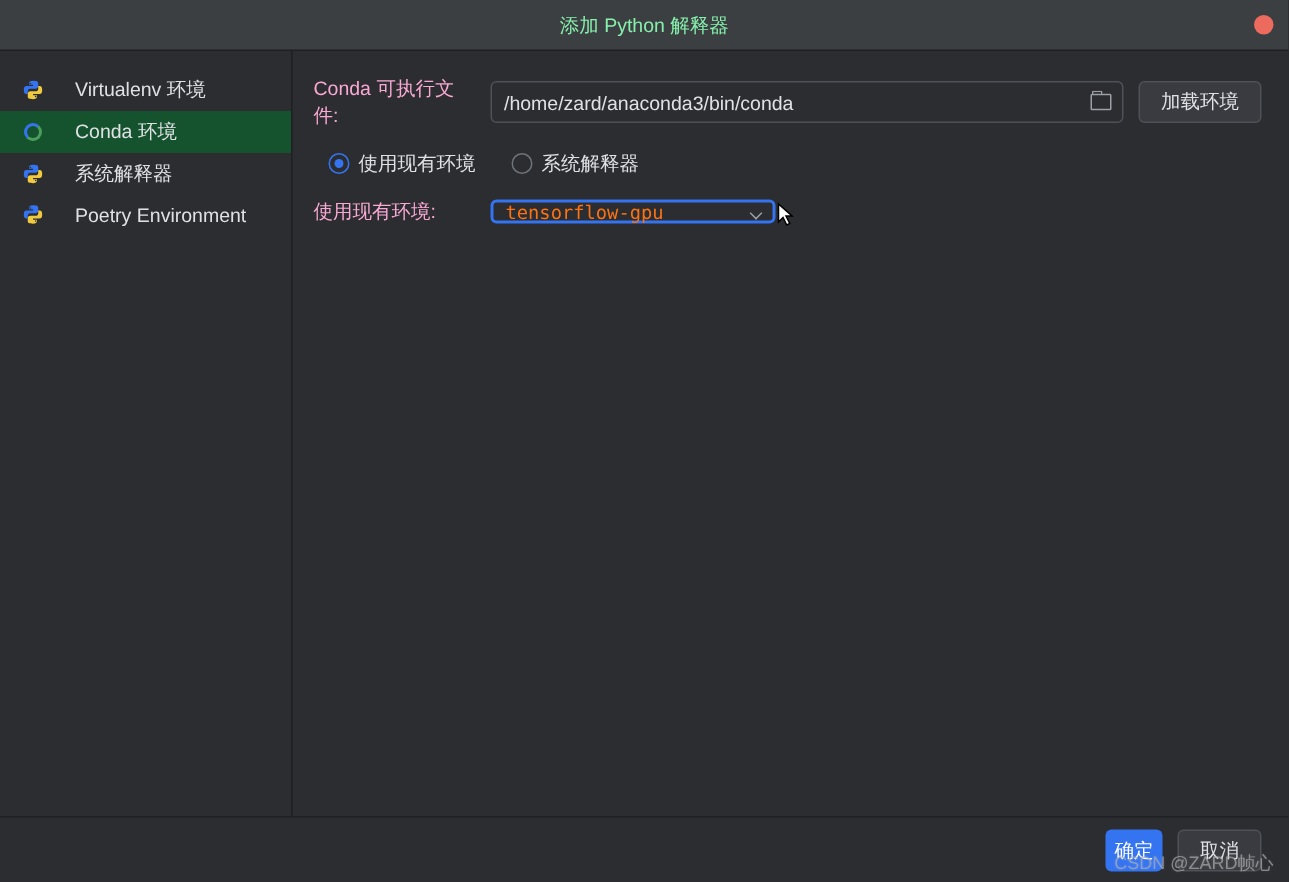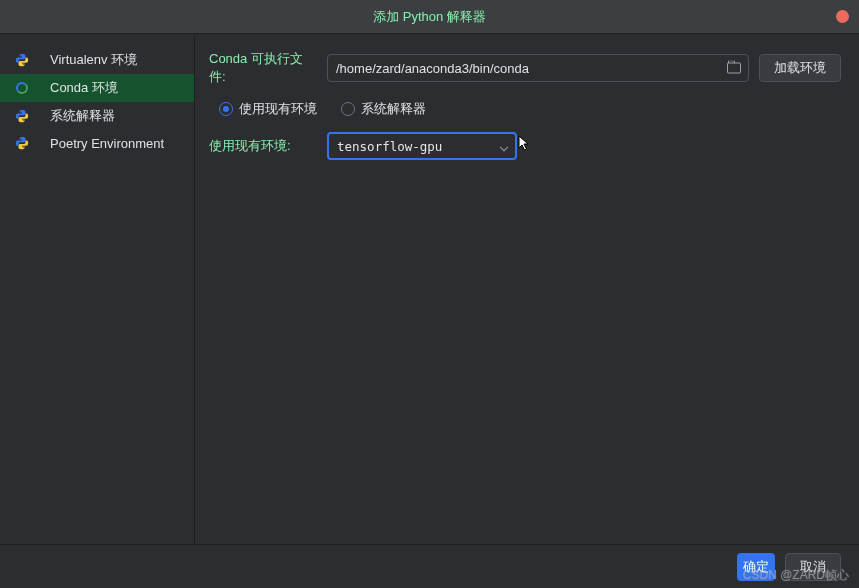--- a/index.html
+++ b/index.html
@@ -52,21 +52,21 @@
 .python-icon svg { width: 14px; height: 14px; }
 .conda-icon {
   width: 12px; height: 12px;
   border: 2px solid #4a9e5a;
   border-left-color: #3574f0;
   border-top-color: #3574f0;
   border-radius: 50%;
 }
 .content { flex: 1; padding: 16px 18px 16px 14px; }
 .row { display: flex; align-items: center; gap: 10px; margin-bottom: 14px; }
-.label { width: 108px; color: #86efac; flex-shrink: 0; }
+.label { width: 108px; color: #f9a8d4; flex-shrink: 0; }
 .text-input {
   flex: 1;
   background: #2b2d30;
   border: 1px solid #4e5157;
   border-radius: 4px;
   height: 28px;
   padding: 0 30px 0 8px;
   color: #dfe1e5;
   font-size: 13px;
   position: relative;
@@ -113,26 +113,26 @@
   content: "";
   position: absolute;
   width: 6px; height: 6px;
   background: #3574f0;
   border-radius: 50%;
   top: 50%; left: 50%;
   transform: translate(-50%, -50%);
 }
 .select-box {
   width: 190px;
-  height: 28px;
+  height: 16px;
   background: #2b2d30;
   border: 2px solid #3574f0;
   border-radius: 4px;
   padding: 0 26px 0 8px;
-  color: #e5e5e5;
+  color: #f97316;
   display: flex;
   align-items: center;
   position: relative;
   cursor: pointer;
   font-family: ui-monospace, monospace;
   font-size: 12.5px;
 }
 .chevron-down {
   position: absolute;
   right: 8px;

